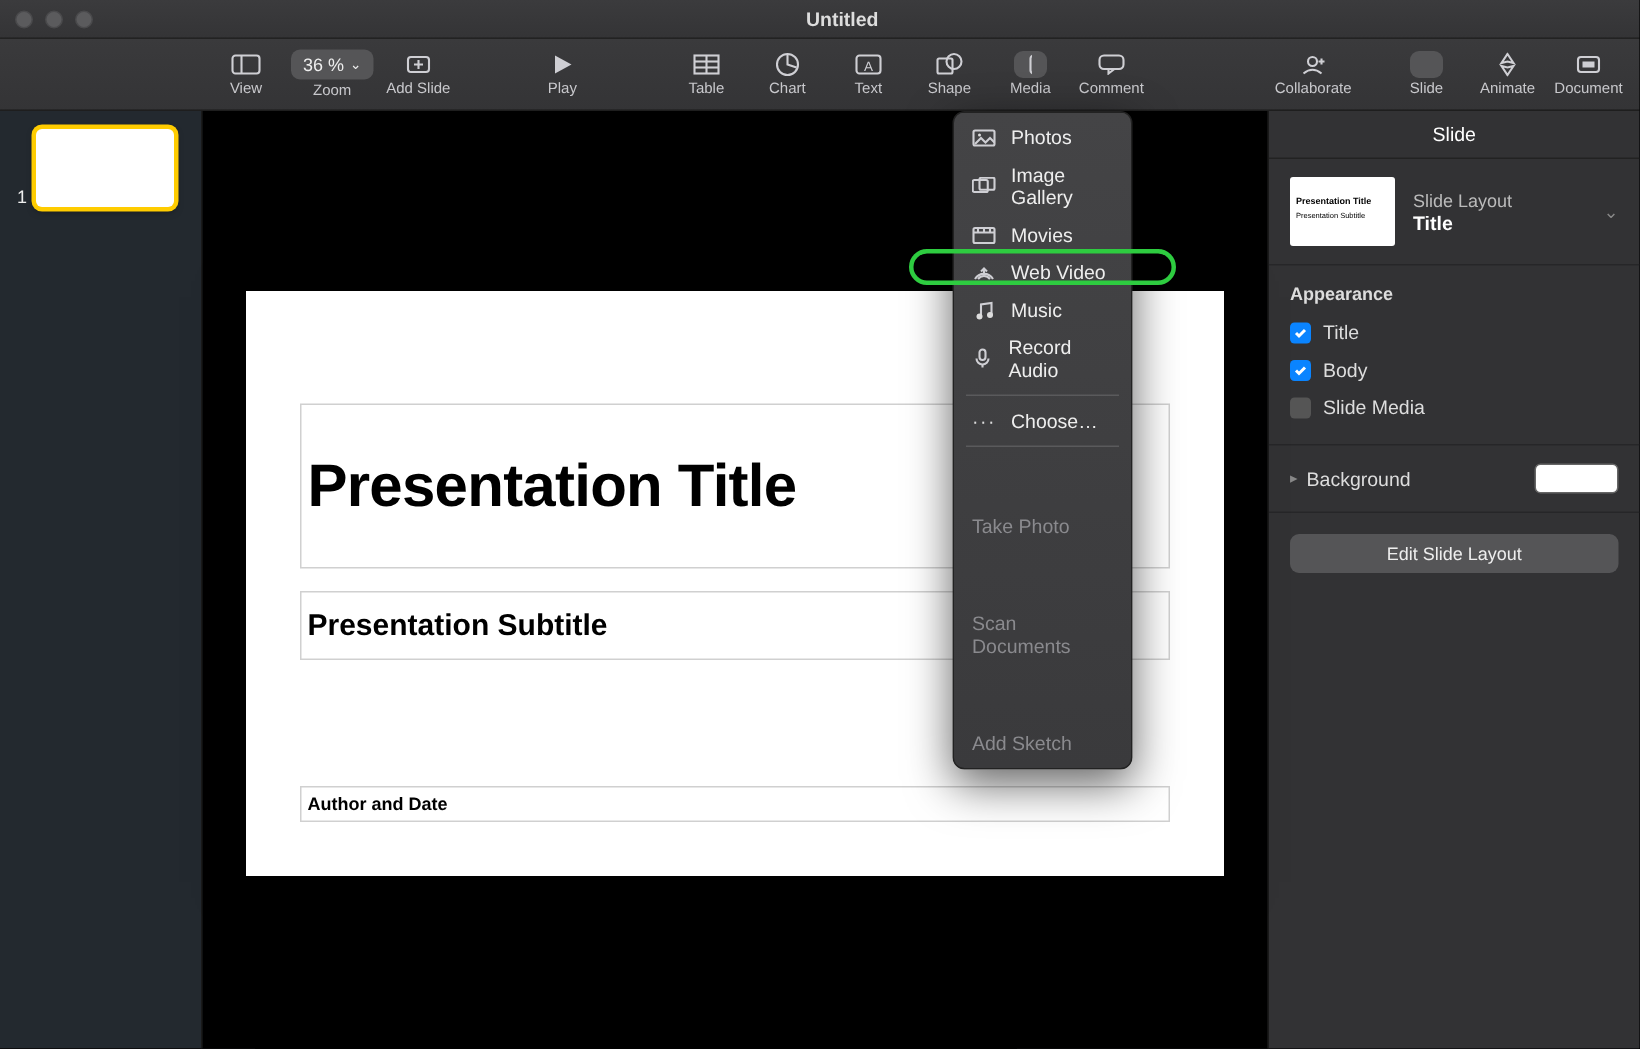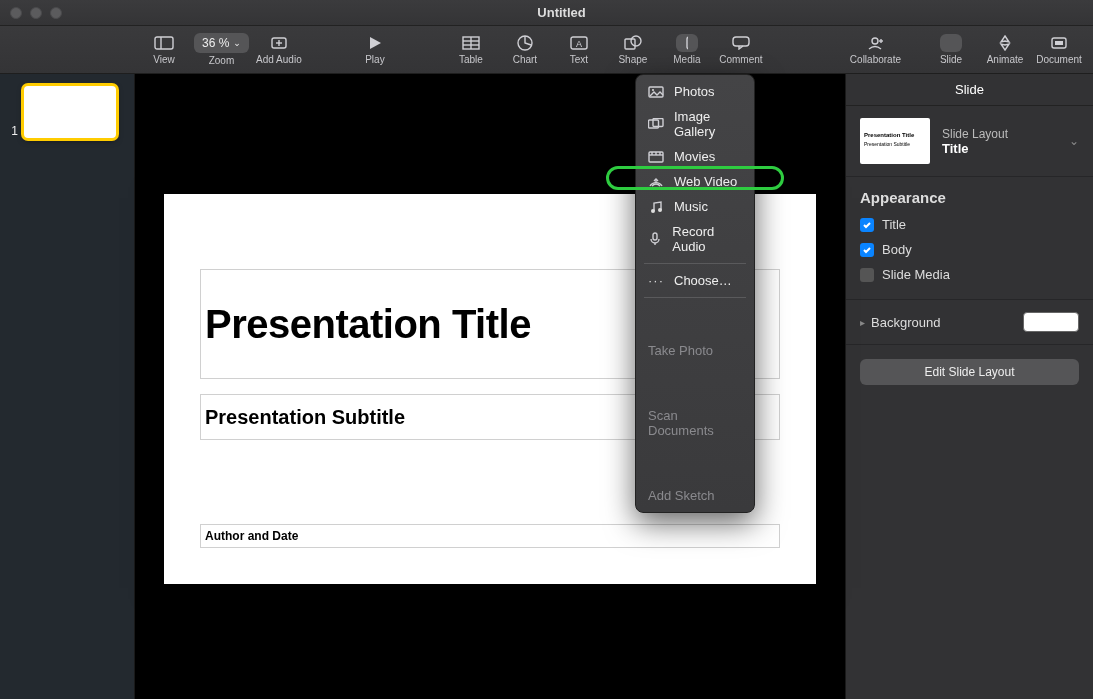--- a/index.html
+++ b/index.html
@@ -60,21 +60,21 @@
   .layout-meta .cap{ font-size:12px; color:#bbb; }
   .layout-meta .val{ font-size:13px; font-weight:600; color:#fff; }
   .chev { color:#888; font-size:12px; }
   .check-row { display:flex; align-items:center; gap:8px; padding:5px 0; }
   .chk { width:14px; height:14px; border-radius:3px; background:#0a84ff; display:flex; align-items:center; justify-content:center; }
   .chk.off{ background:#555; }
   .chk svg{ stroke:#fff; stroke-width:2; }
   .bg-row { display:flex; align-items:center; justify-content:space-between; }
   .bg-swatch { width:56px; height:20px; background:#fff; border-radius:4px; border:1px solid #666;}
   .btn-wide { margin: 14px; padding:6px 0; text-align:center; background:#555557; border-radius:6px; font-size:12px; color:#eee;}
-  .sec-title { font-size:15px; font-weight:700; color:#ddd; margin-bottom:6px;}
+  .sec-title { font-size:12px; font-weight:700; color:#ddd; margin-bottom:6px;}
   .disclose { color:#888; margin-right:6px; font-size:10px;}
 
 </style>
 </head>
 <body>
 
 <div class="window">
 
   <div class="titlebar">
     <div class="traffic">
@@ -106,21 +106,21 @@
     </div>
 
     <div class="tool">
       <div class="tool-icon">
         <svg width="20" height="14">
             <rect class="ic" x="3" y="2" width="14" height="10" rx="2"></rect>
             <line class="ic" x1="10" y1="4" x2="10" y2="10"></line>
             <line class="ic" x1="7" y1="7" x2="13" y2="7"></line>
           </svg>
       </div>
-      <span>Add Audio</span>
+      <span>Add Slide</span>
     </div>
 
     <div class="tool-spacer"></div>
 
     <div class="tool" style="min-width:80px">
       <div class="tool-icon">
         <svg width="14" height="14">
             <polygon points="2,1 13,7 2,13" fill="#cfcfd4"></polygon>
           </svg>
       </div>

